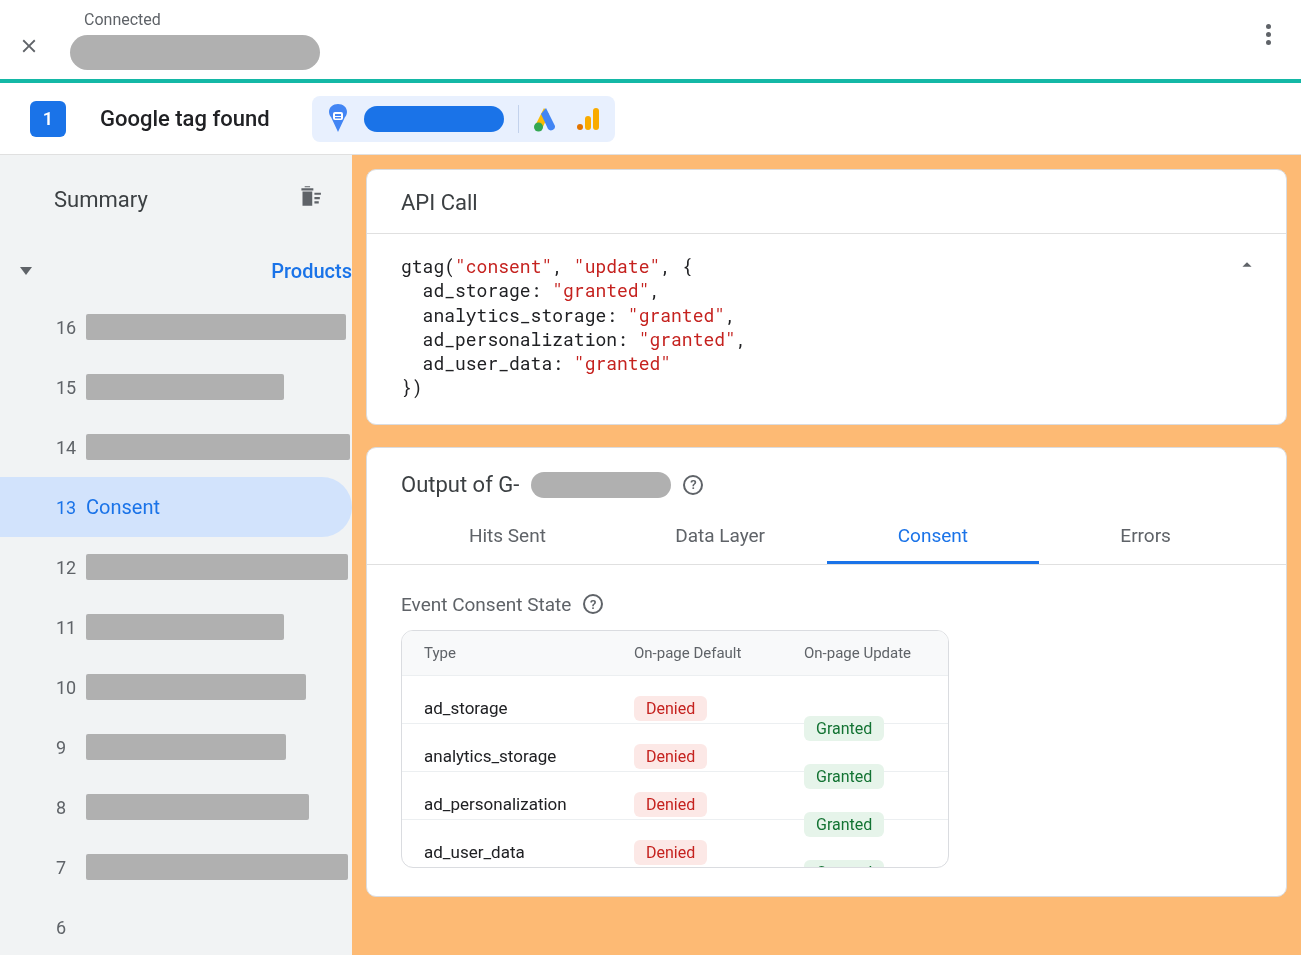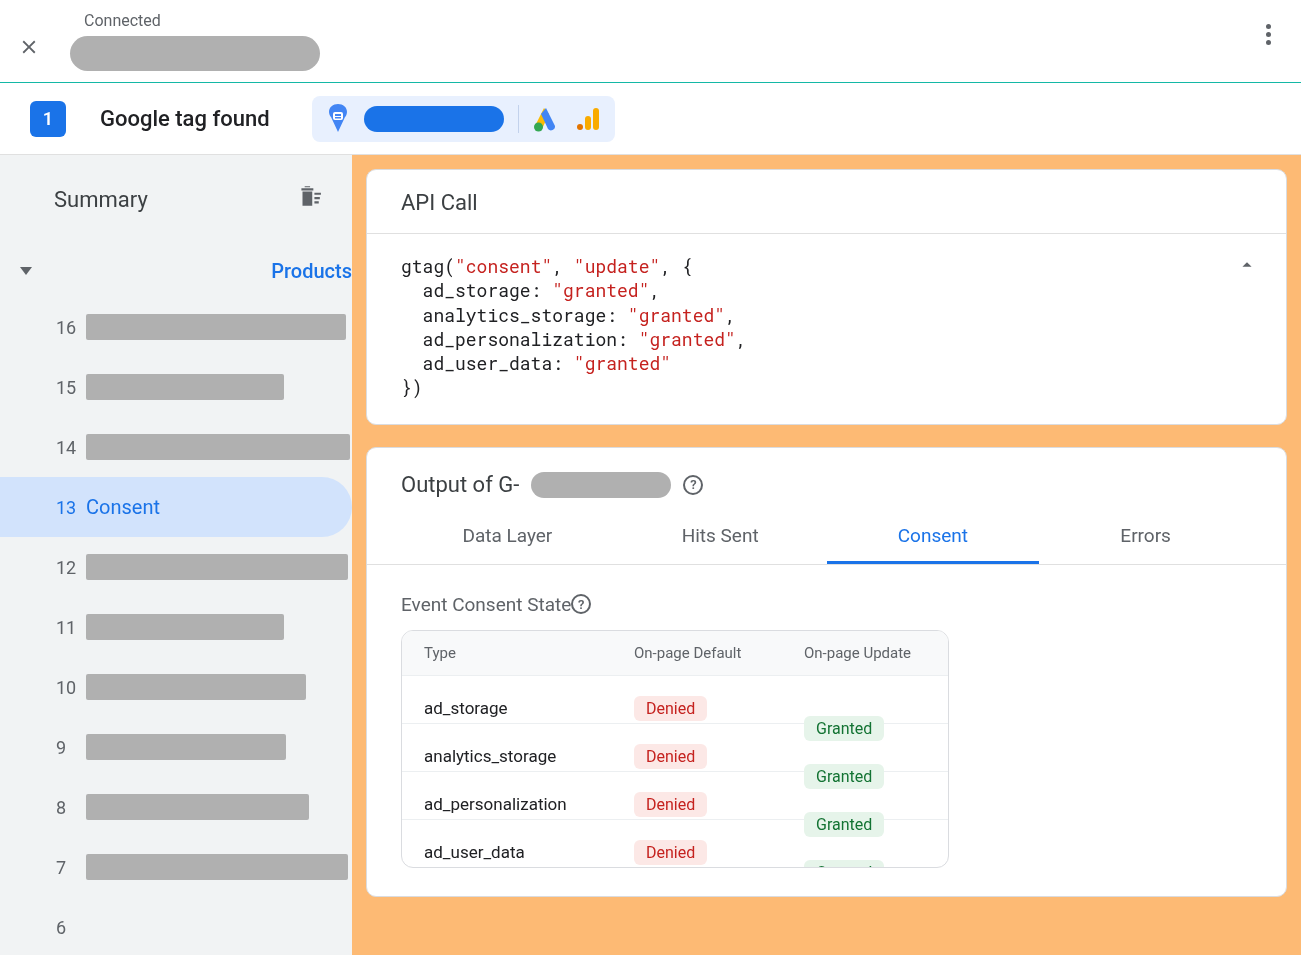--- a/index.html
+++ b/index.html
@@ -1,19 +1,19 @@
 <!DOCTYPE html>
 <html><head>
 <meta charset="utf-8">
 <style>
   * { box-sizing: border-box; }
   html, body { margin:0; padding:0; font-family: "Google Sans", Roboto, Arial, sans-serif; color:#3c4043; background:#fff; }
   body { width:1301px; height:955px; overflow:hidden; }
 
-  .topbar { height:83px; display:flex; align-items:center; padding:0 18px; border-bottom:1px solid #14b8a6; position:relative; }
+  .topbar { height:83px; display:flex; align-items:center; padding:0 18px; border-bottom:4px solid #14b8a6; position:relative; }
   .topbar .close { font-size:26px; color:#5f6368; cursor:pointer; margin-right:30px; margin-top:16px; }
   .connect-block { display:flex; flex-direction:column; }
   .connect-label { font-size:16px; color:#5f6368; margin-left:14px; }
   .pill-redact { background:#b0b0b0; border-radius:20px; }
   .connect-pill { width:250px; height:35px; margin-top:6px; }
 
   .kebab { position:absolute; right:30px; top:24px; display:flex; flex-direction:column; gap:3px; cursor:pointer; }
   .kebab span { width:5px; height:5px; background:#5f6368; border-radius:50%; }
 
   .found-bar { height:72px; display:flex; align-items:center; padding-left:30px; border-bottom:1px solid #e0e0e0; }
@@ -53,21 +53,21 @@
   .chev-collapse svg { display:block; }
 
   .output-header { display:flex; align-items:center; padding:24px 34px 10px; font-size:22px; color:#3c4043;}
   .out-redact { width:140px; height:26px; background:#b0b0b0; border-radius:14px; margin:0 12px;}
   .help-circle { width:20px; height:20px; border:2px solid #5f6368; border-radius:50%; display:flex; align-items:center; justify-content:center; font-size:13px; color:#5f6368; font-weight:600;}
 
   .tabs { display:flex; border-bottom:1px solid #e0e0e0; padding:0 34px; }
   .tab { flex:1; text-align:center; padding:16px 0 14px; font-size:19px; color:#5f6368; cursor:pointer; border-bottom:3px solid transparent;}
   .tab.active { color:#1a73e8; border-bottom-color:#1a73e8; }
 
-  .state-header { display:flex; align-items:center; padding:28px 34px 14px; font-size:19px; color:#5f6368; gap:0;}
+  .state-header { display:flex; align-items:center; padding:28px 34px 14px; font-size:19px; color:#5f6368; gap:12px;}
 
   .cs-table { margin:0 34px 28px; border:1px solid #dadce0; border-radius:12px; overflow:hidden; width:548px;}
   .cs-head, .cs-row { display:grid; grid-template-columns: 210px 170px 168px; align-items:center;}
   .cs-head { background:#f8f9fa; height:44px; font-size:15px; color:#5f6368; padding:0 22px; }
   .cs-row { height:48px; padding:0 22px; border-top:1px solid #eceff1; font-size:17px; color:#202124;}
   .chip { display:inline-block; padding:3px 12px; border-radius:6px; font-size:16px;}
   .chip.denied { background:#fce8e6; color:#c5221f; }
   .chip.granted { background:#e6f4ea; color:#137333;margin-top:40px; }
 </style>
 </head>
@@ -202,22 +202,22 @@
       </div>
     </div>
 
     <div class="card">
       <div class="output-header">
         <span>Output of G-</span>
         <div class="out-redact"></div>
         <span class="help-circle">?</span>
       </div>
       <div class="tabs" id="tabs">
+          <div class="tab">Hits Sent</div>
           <div class="tab">Data Layer</div>
-          <div class="tab">Hits Sent</div>
           <div class="tab active">Consent</div>
           <div class="tab">Errors</div>
         </div>
       <div class="state-header">
         <span>Event Consent State</span>
         <span class="help-circle">?</span>
       </div>
       <div class="cs-table">
         <div class="cs-head">
           <span>Type</span>

